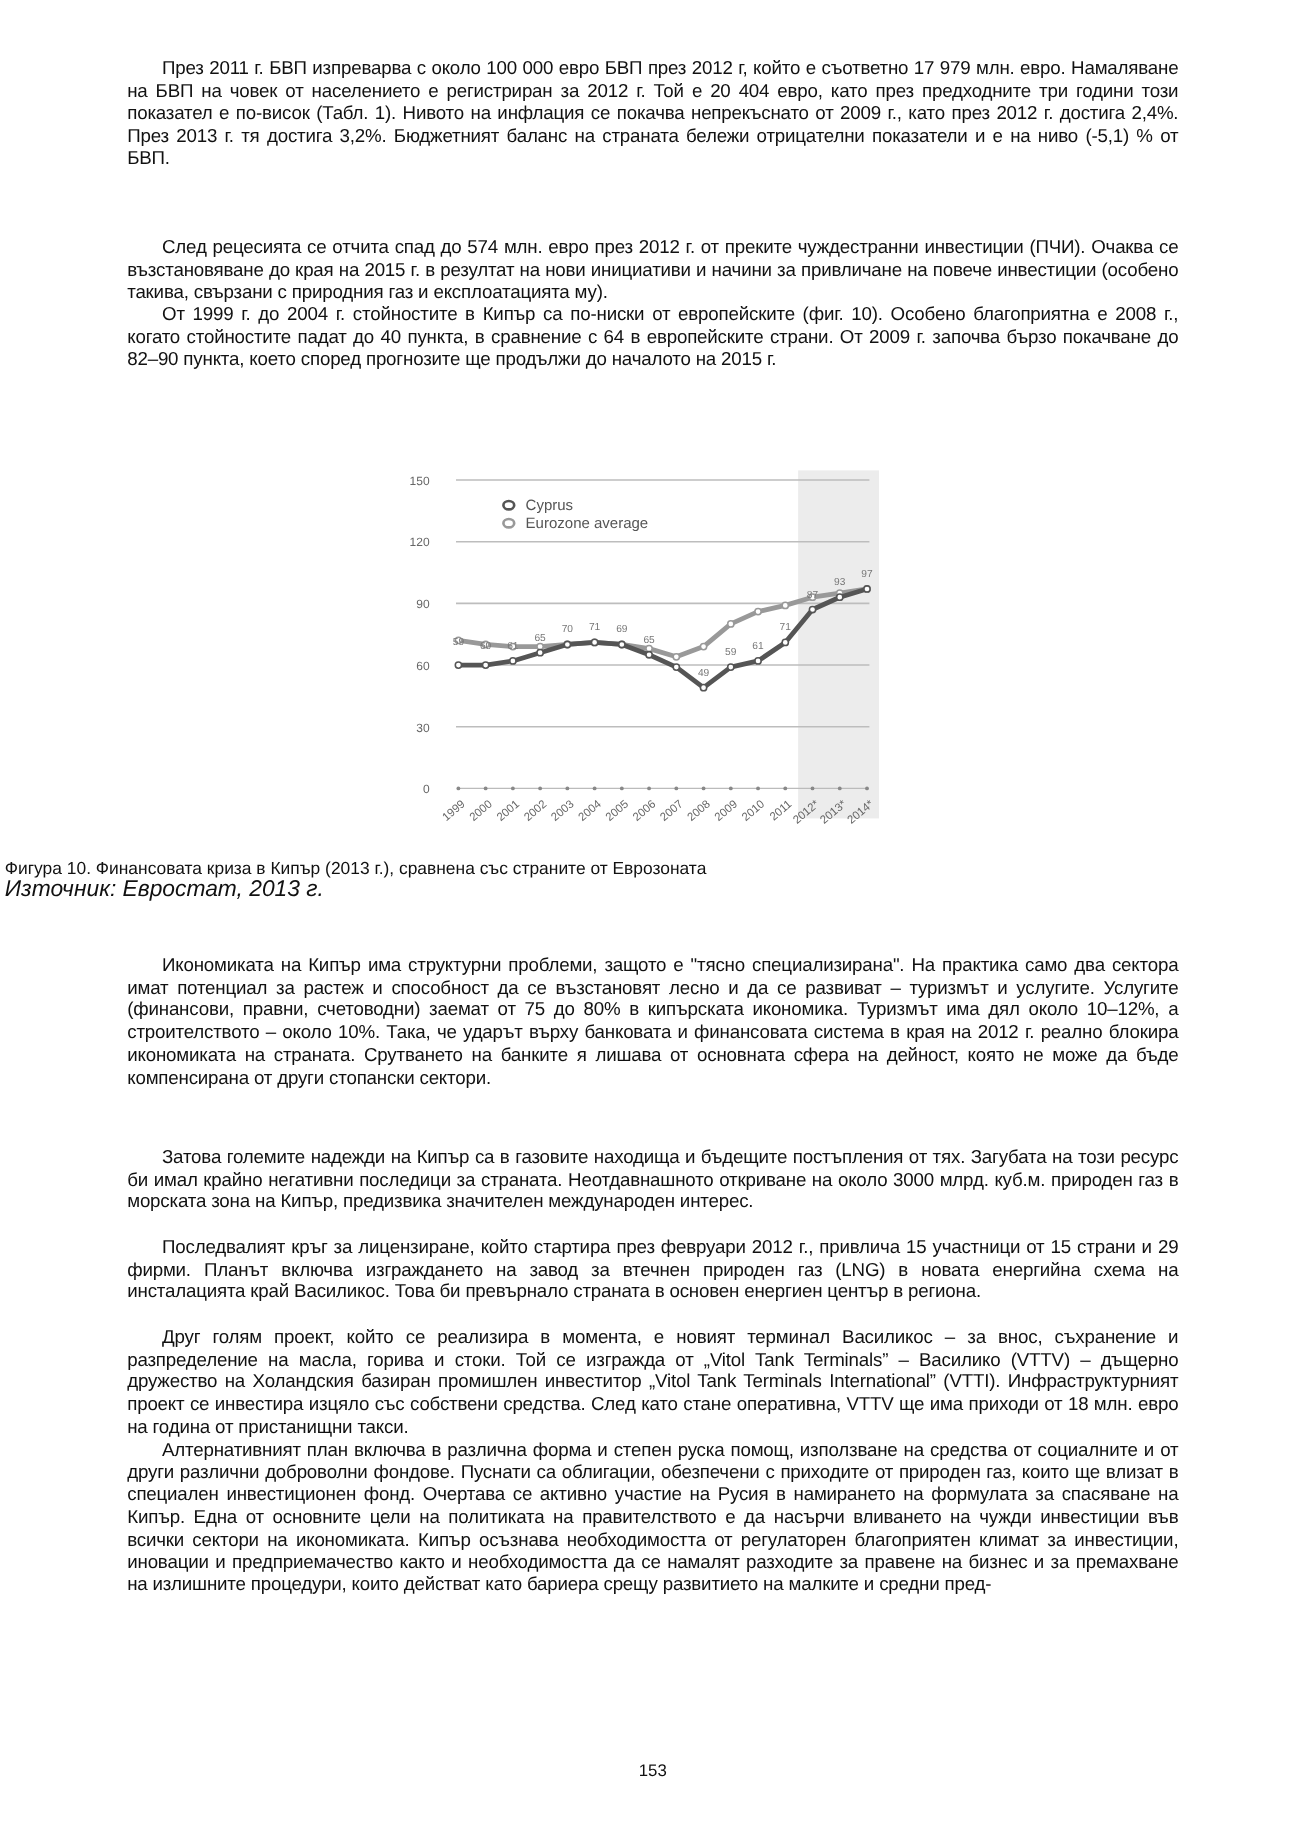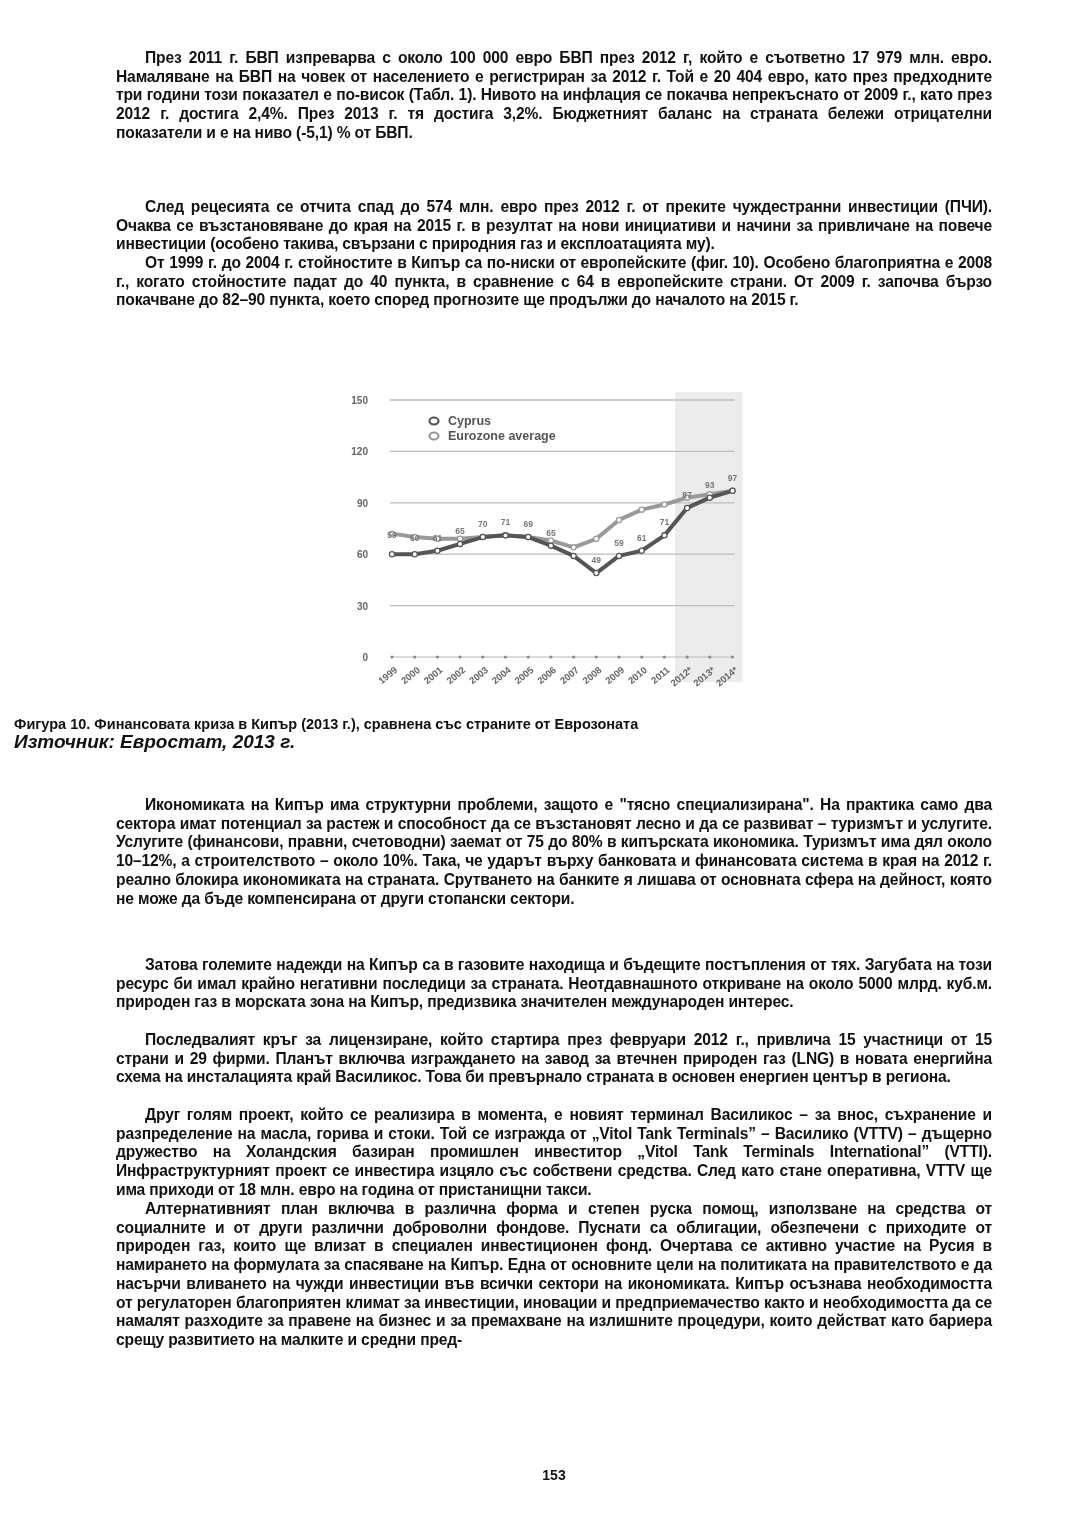--- a/index.html
+++ b/index.html
@@ -1,18 +1,18 @@
 <!DOCTYPE html>
 <html><head>
 <meta charset="utf-8">
 <style>
   html, body { margin: 0; padding: 0; background: #ffffff; }
   body { width: 1080px; height: 1528px; position: relative; overflow: hidden;
          font-family: "Liberation Sans", sans-serif; color: #111; }
-  .page { position: absolute; left: 14px; top: 0; width: 1034px; height: 1528px; font-weight: bold; }
+  .page { position: absolute; left: 4px; top: 0; width: 1034px; height: 1528px; }
   .para { position: absolute; left: 102px; width: 876px; font-size: 15.6px; line-height: 18.7px;
           text-align: justify; text-indent: 29px; margin: 0; font-stretch: condensed; letter-spacing: -0.15px; }
   .caption { position: absolute; left: 0; width: 1080px; text-align: left; font-size: 14.5px; line-height: 17px; }
   .caption .src { font-style: italic; font-size: 19px; }
   .pagenum { position: absolute; left: 0; width: 1080px; top: 1467px; text-align: center; font-size: 14px; }
   .chart { position: absolute; left: 330px; top: 385px; width: 420px; height: 310px; }
   svg text { font-family: "Liberation Sans", sans-serif; }
 </style>
 </head>
 <body>
@@ -125,19 +125,19 @@
         <text x="104" y="55" font-size="12.5" fill="#555">Eurozone average</text>
       </svg>
   </div>
 
   <div class="caption" style="top:716px">
     <div>Фигура 10. Финансовата криза в Кипър (2013 г.), сравнена със страните от Еврозоната</div>
     <div class="src">Източник: Евростат, 2013 г.</div>
   </div>
 
   <p class="para" style="top:796px">Икономиката на Кипър има структурни проблеми, защото е "тясно специализирана". На практика само два сектора имат потенциал за растеж и способност да се възстановят лесно и да се развиват – туризмът и услугите. Услугите (финансови, правни, счетоводни) заемат от 75 до 80% в кипърската икономика. Туризмът има дял около 10–12%, а строителството – около 10%. Така, че ударът върху банковата и финансовата система в края на 2012 г. реално блокира икономиката на страната. Срутването на банките я лишава от основната сфера на дейност, която не може да бъде компенсирана от други стопански сектори.</p>
-  <p class="para" style="top:956px">Затова големите надежди на Кипър са в газовите находища и бъдещите постъпления от тях. Загубата на този ресурс би имал крайно негативни последици за страната. Неотдавнашното откриване на около 5000 млрд. куб.м. природен газ в морската зона на Кипър, предизвика значителен международен интерес.</p>
+  <p class="para" style="top:956px">Затова големите надежди на Кипър са в газовите находища и бъдещите постъпления от тях. Загубата на този ресурс би имал крайно негативни последици за страната. Неотдавнашното откриване на около 3000 млрд. куб.м. природен газ в морската зона на Кипър, предизвика значителен международен интерес.</p>
   <p class="para" style="top:1031px">Последвалият кръг за лицензиране, който стартира през февруари 2012 г., привлича 15 участници от 15 страни и 29 фирми. Планът включва изграждането на завод за  втечнен природен газ (LNG)  в новата енергийна схема на инсталацията край Василикос. Това би превърнало страната в основен енергиен център в региона.</p>
   <p class="para" style="top:1106px">Друг голям проект, който се реализира в момента, е новият терминал Василикос – за внос, съхранение и разпределение на масла, горива и стоки. Той се изгражда от „Vitol Tank Terminals” – Василико (VTTV) – дъщерно дружество на Холандския базиран промишлен инвеститор „Vitol Tank Terminals International” (VTTI). Инфраструктурният проект се инвестира изцяло със собствени средства. След като стане оперативна, VTTV ще има приходи от 18 млн. евро на година от пристанищни такси.</p>
   <p class="para" style="top:1200px">Алтернативният план включва в различна форма и степен руска помощ, използване на средства от социалните и от други различни доброволни фондове. Пуснати са облигации, обезпечени с приходите от природен газ, които ще влизат в специален инвестиционен фонд. Очертава се активно участие на Русия в намирането на формулата за спасяване на Кипър. Една от основните цели на политиката на правителството е да насърчи вливането на чужди инвестиции във всички сектори на икономиката. Кипър осъзнава необходимостта от регулаторен благоприятен климат за инвестиции, иновации и предприемачество както и необходимостта да се намалят разходите за правене на бизнес и за премахване на излишните процедури, които действат като бариера срещу развитието на малките и средни пред-</p>
 
   <div class="pagenum">153</div>
 </div>
 
 </body></html>

